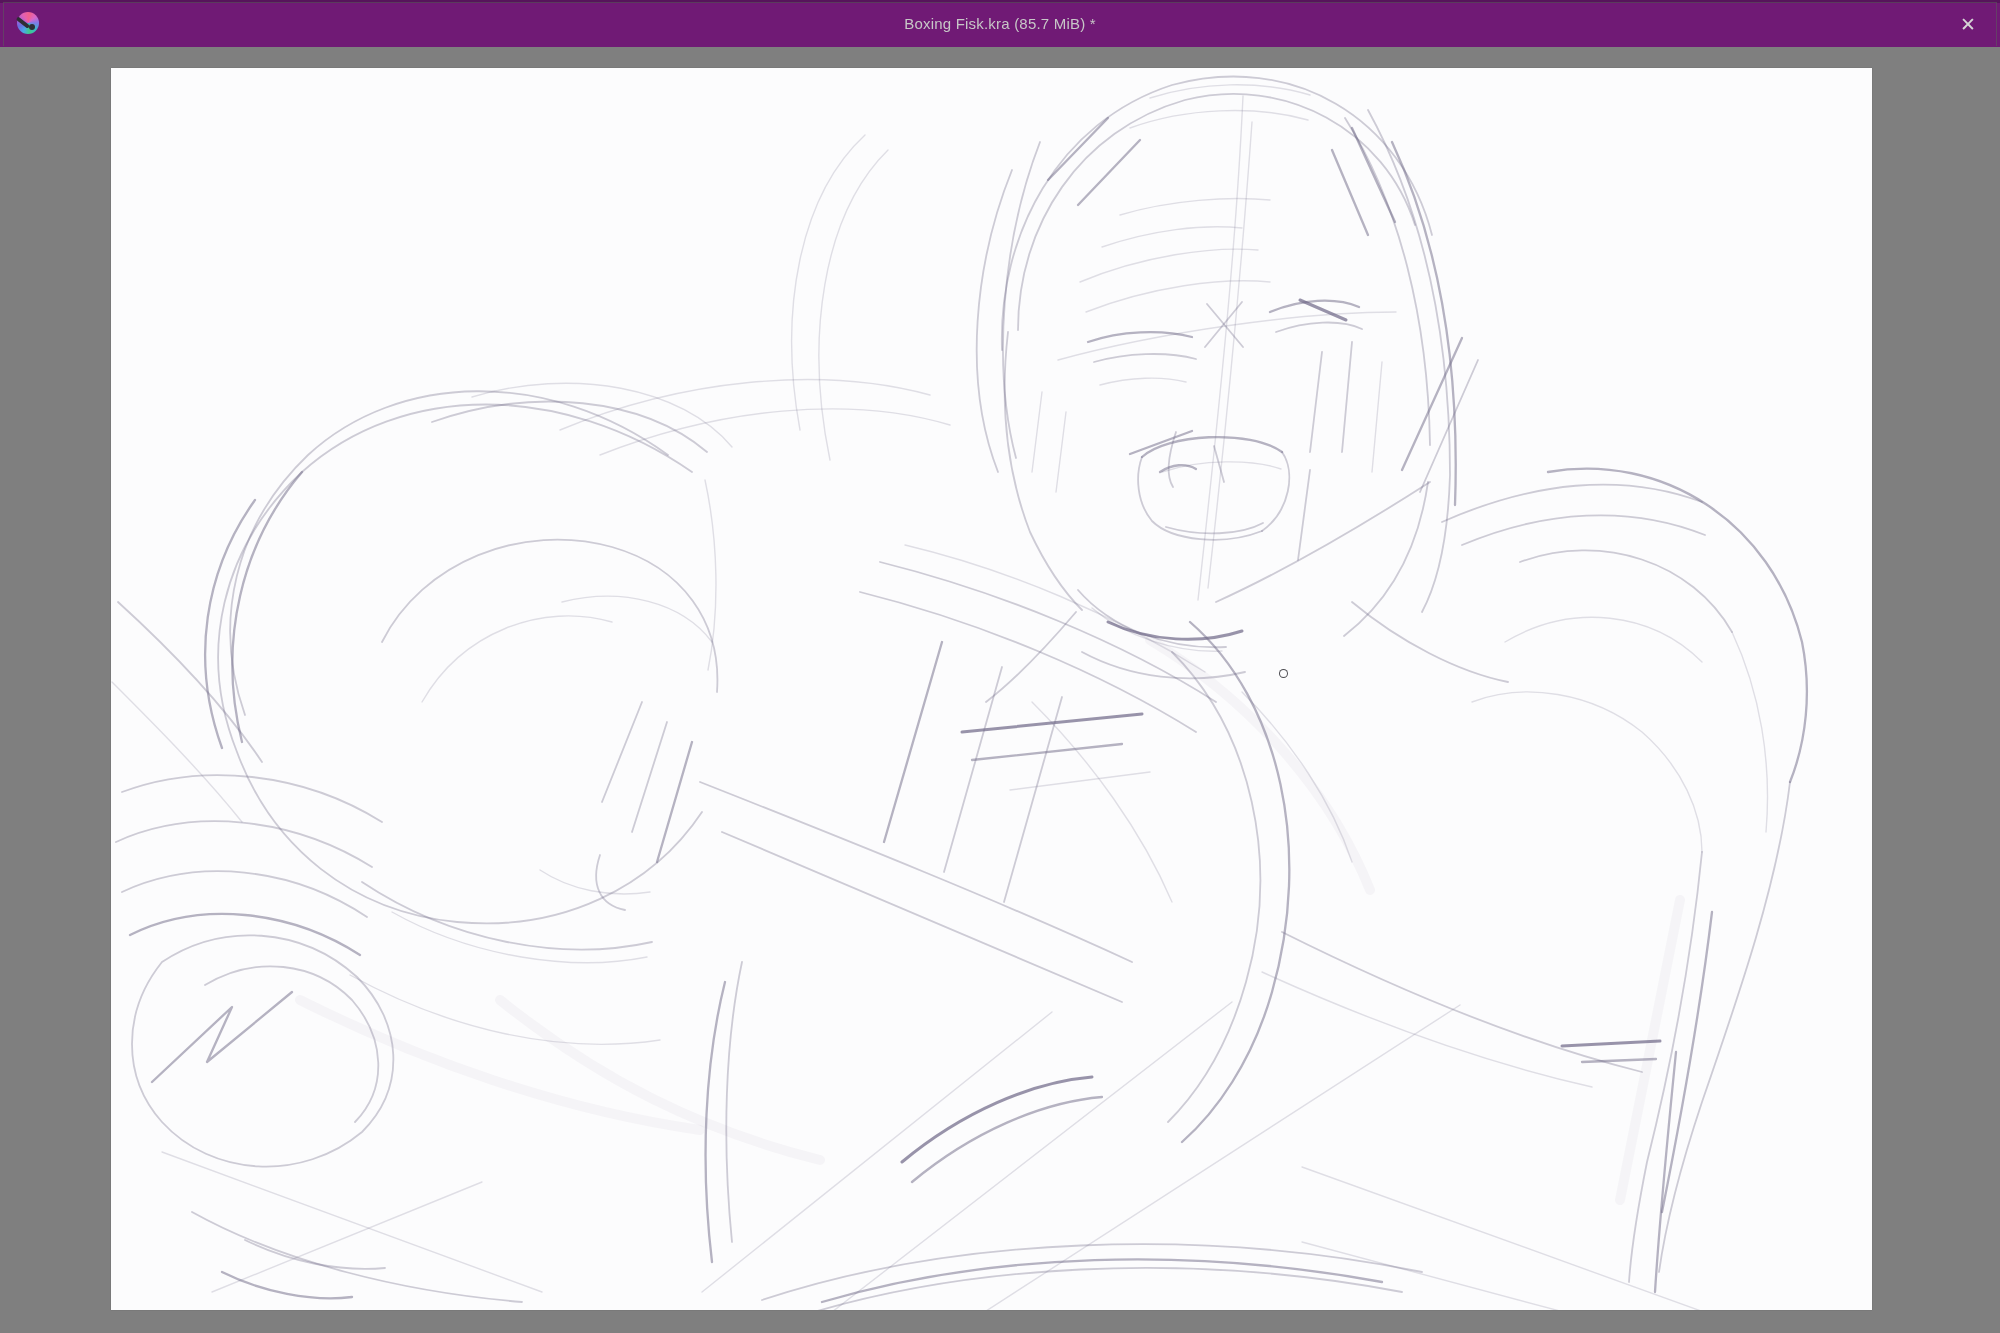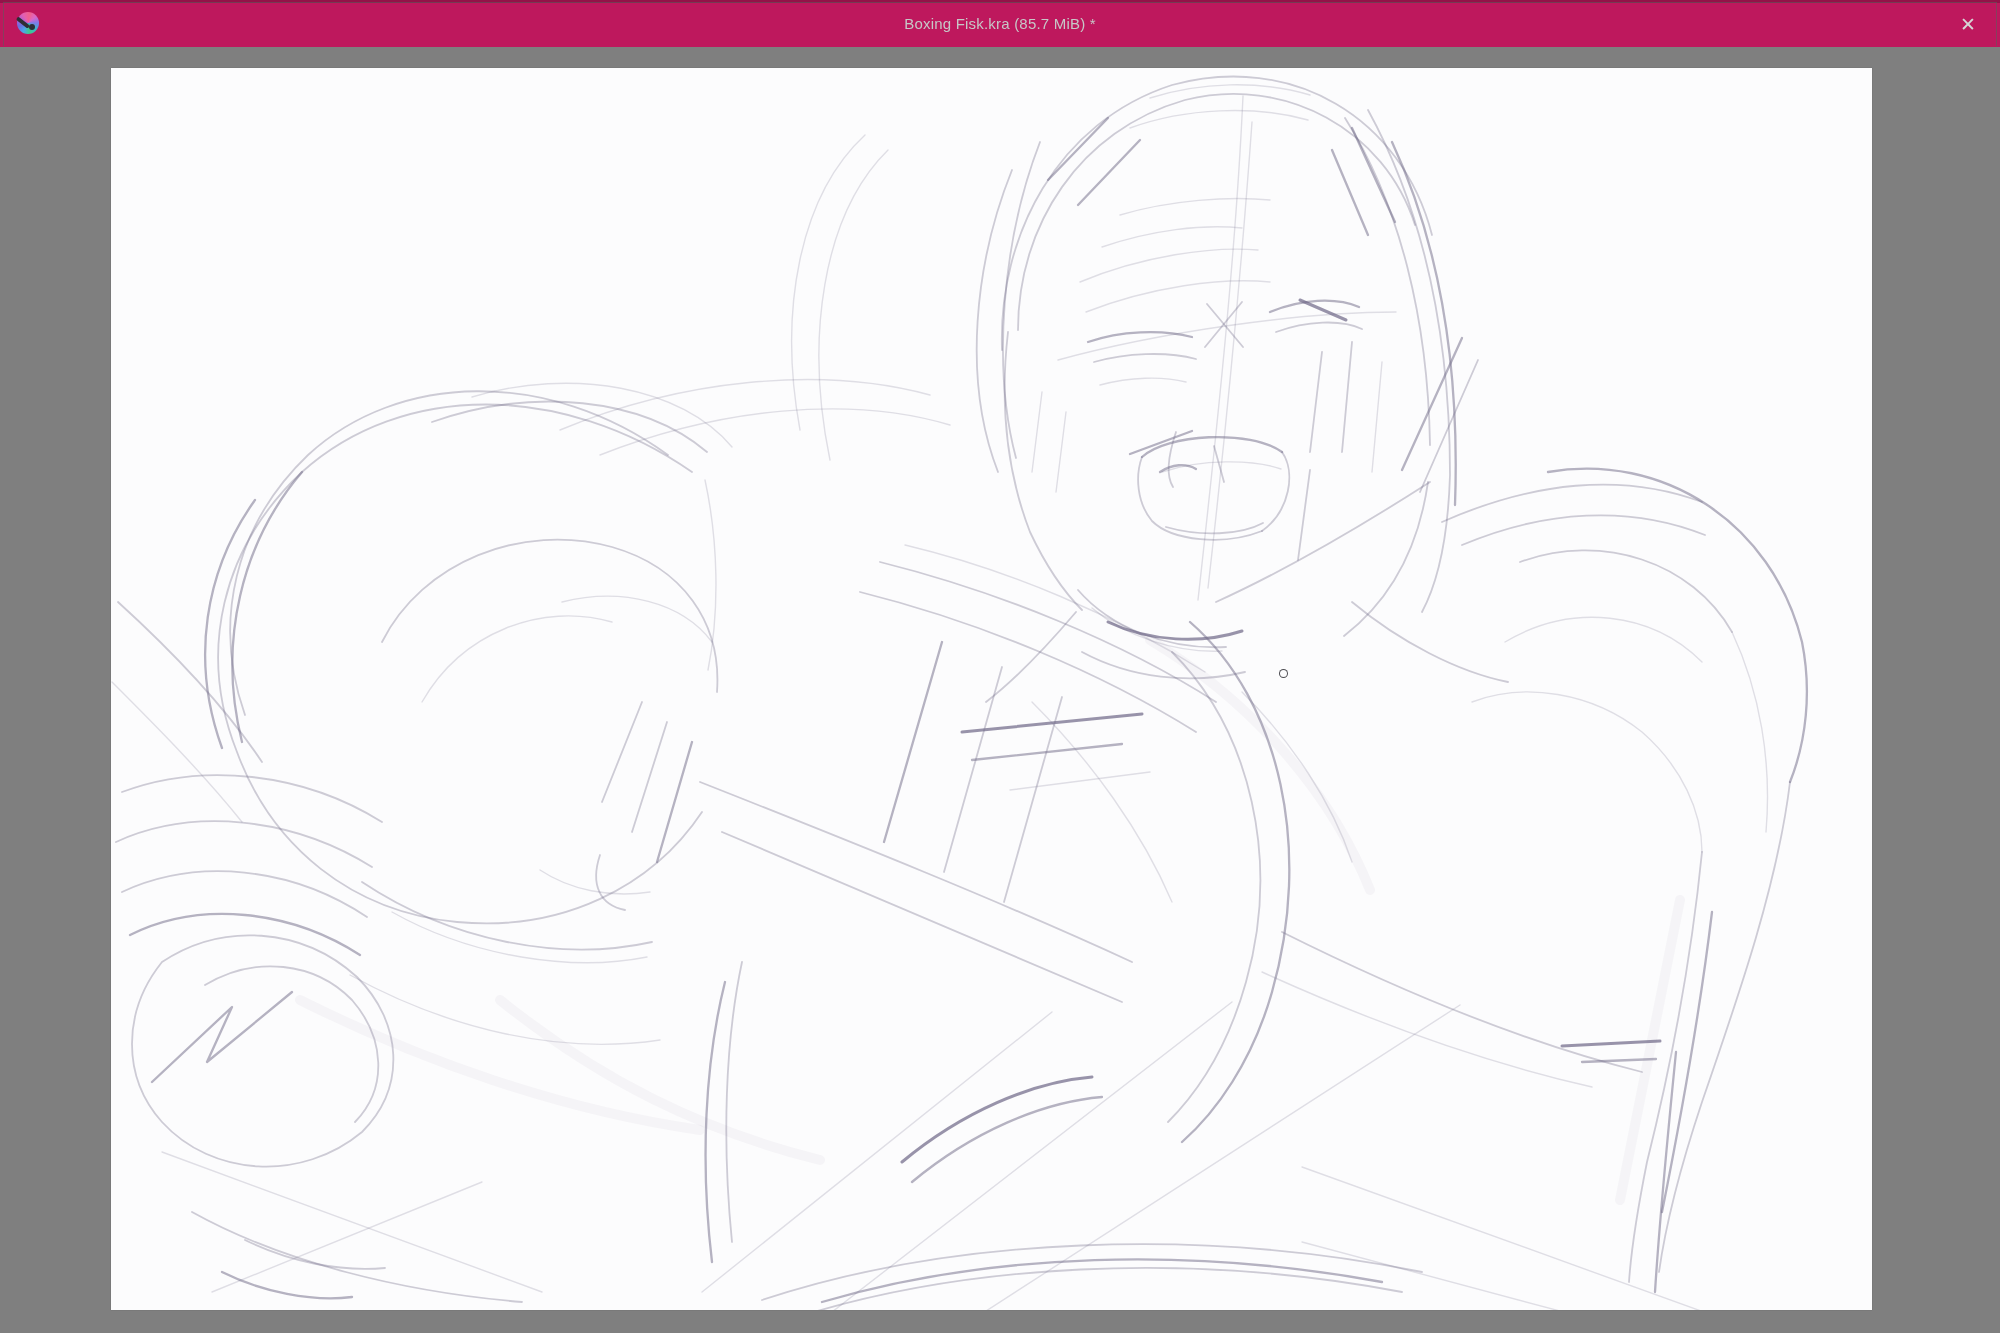--- a/index.html
+++ b/index.html
@@ -2,21 +2,21 @@
 <html style="--stroke: #6e6786;"><head>
 <meta charset="utf-8">
 <style>
   * { margin:0; padding:0; box-sizing:border-box; }
   html,body { width:2000px; height:1333px; overflow:hidden; background:#7f7f7f;
               font-family:"Liberation Sans", sans-serif; }
   .window { position:absolute; inset:0; }
 
   
   .titlebar { position:absolute; left:0; top:0; width:2000px; height:47px;
-              background:#be185d; box-shadow: inset 0 3px 0 rgba(0,0,0,.22); }
+              background:#701a75; box-shadow: inset 0 3px 0 rgba(0,0,0,.22); }
   .titlebar-frame { position:absolute; left:3px; right:3px; top:2px; bottom:1px;
               border:1px solid #5d5d5d; border-bottom:none; opacity:.55; pointer-events:none; }
   .app-icon { position:absolute; left:17px; top:12px; width:22px; height:22px; border-radius:50%;
               background: conic-gradient(from 210deg,
                 #4aa8e8,#6a6fe0,#a75fd8,#e45fb0,#f0608c,#d967c9,#7f7ae8,#39b8c9,#3fc98b,#4aa8e8); }
   .app-icon::before { content:""; position:absolute; left:0px; top:4px; width:15px; height:4px;
               background:#2e2e36; border-radius:2px; transform:rotate(38deg); transform-origin:left center; }
   .app-icon::after { content:""; position:absolute; right:4px; bottom:4px; width:6px; height:6px;
               border-radius:50%; background:#2e2e36; }
   .title { position:absolute; left:0; right:0; top:0; height:47px; line-height:47px;

